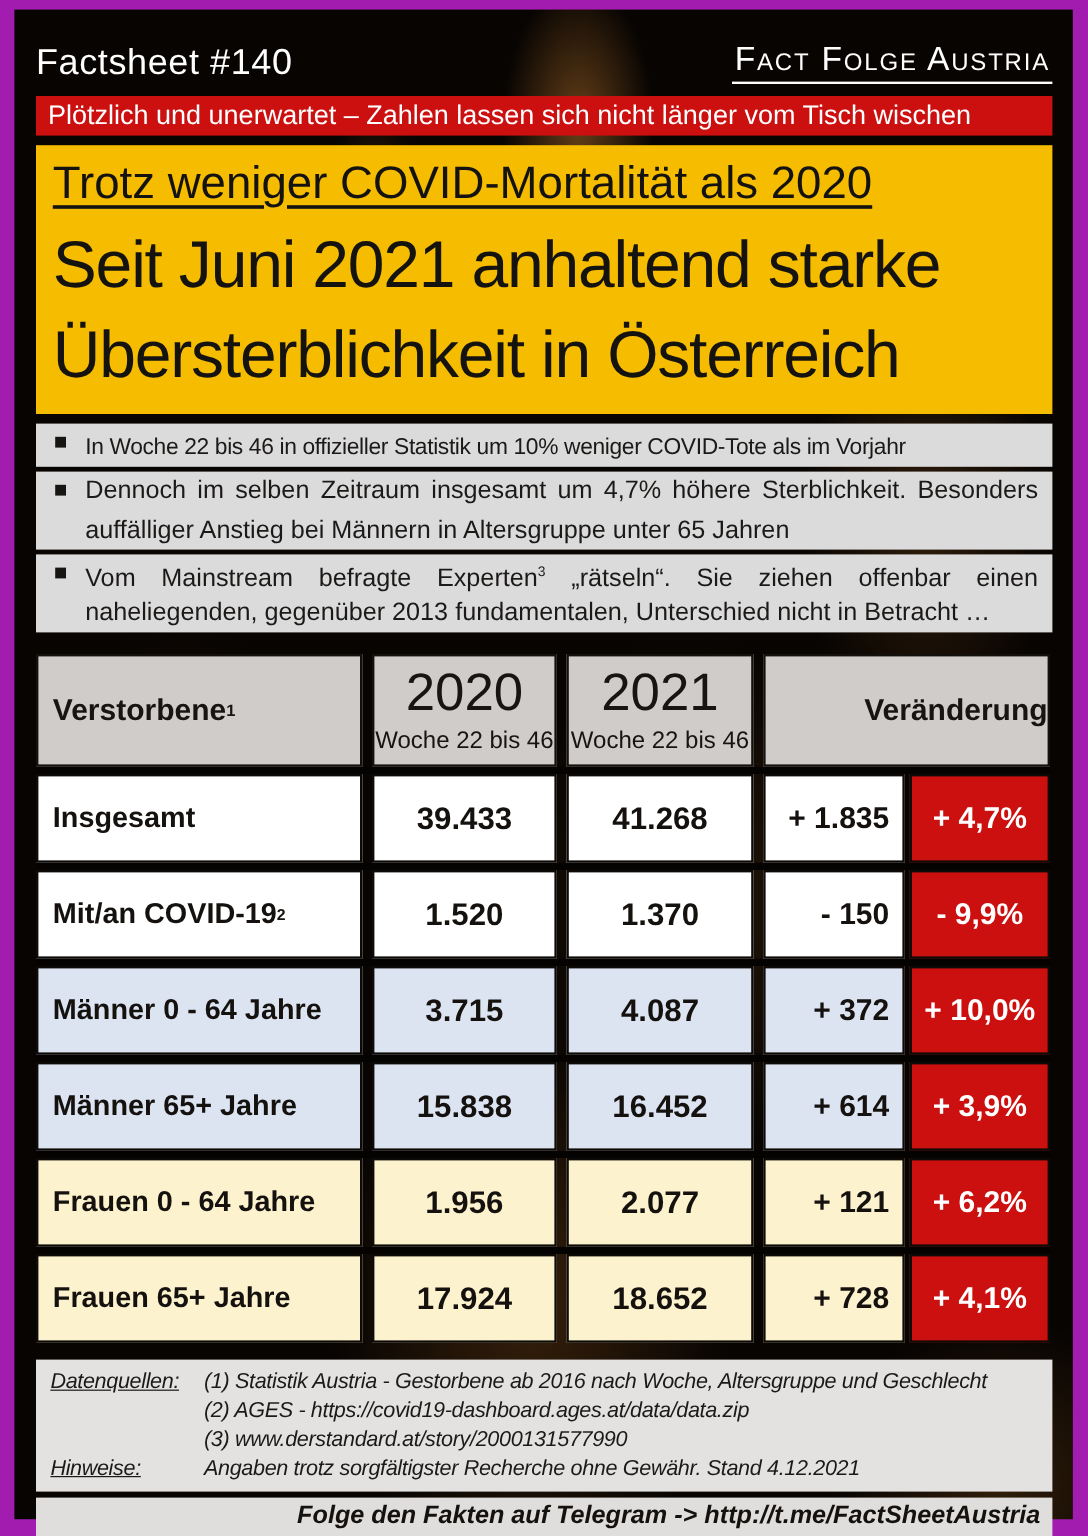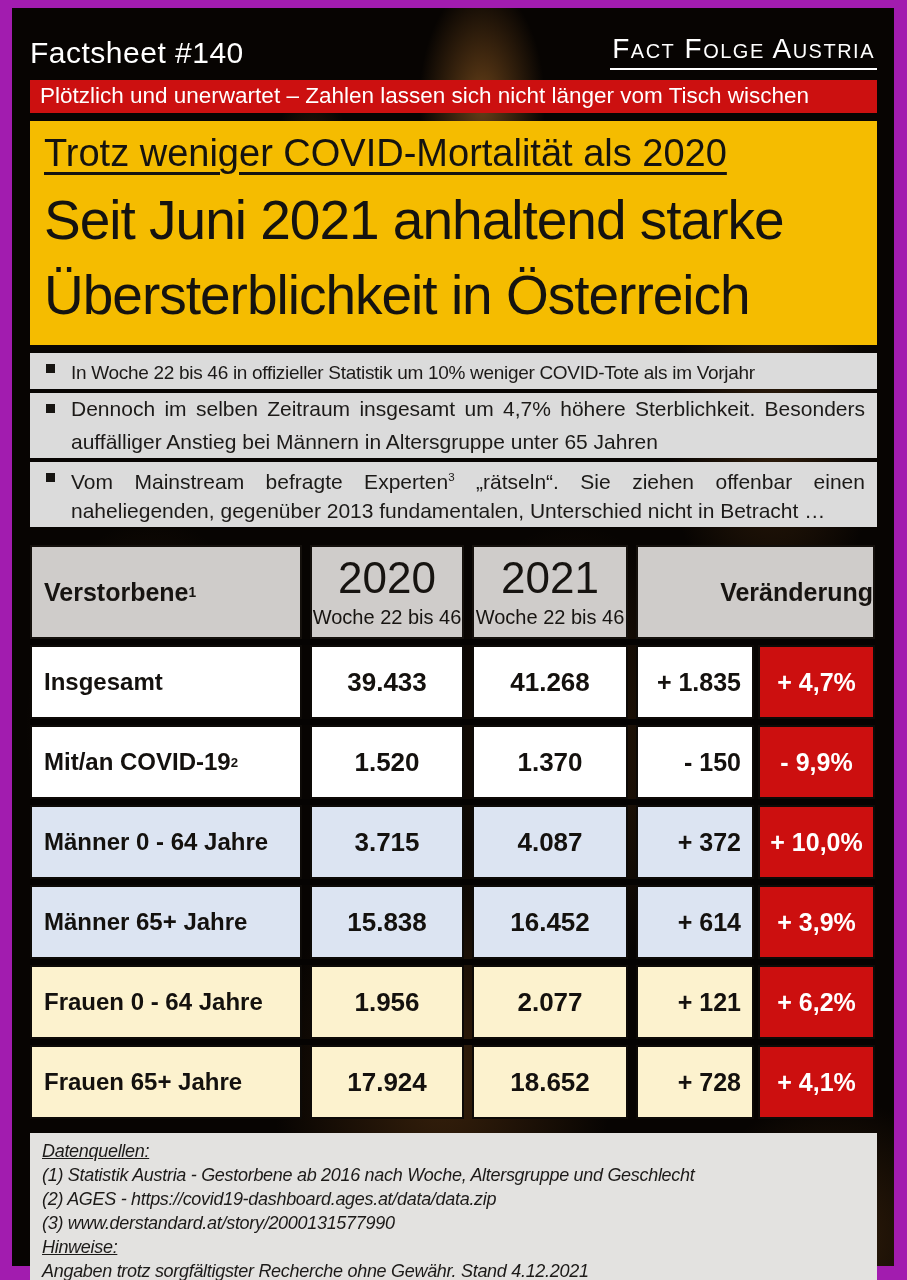--- a/index.html
+++ b/index.html
@@ -51,21 +51,21 @@
   .td.label { width:272px; margin-right:8px; padding-left:12px; font-size:24px; }
   .td.num  { width:154px; margin-right:8px; justify-content:center; font-size:26px; }
   .td.n2   { width:156px; }
   .td.diff { width:118px; margin-right:4px; justify-content:flex-end; padding-right:11px; font-size:25px; }
   .td.pct  { width:117px; background:#cc0f0f; color:#fff; justify-content:center; font-size:25px; }
   .w  { background:#ffffff; }
   .bl { background:#dce4f2; }
   .cr { background:#fcf2ce; }
   
   .sources { margin-top:14px; background:#e3e2e0; color:#1c1a18; padding:6px 12px 8px 12px; font-style:italic; font-size:18px; letter-spacing:-.3px; }
-  .srow { display:flex; line-height:24px; white-space:nowrap;flex-direction:column; }
+  .srow { display:flex; line-height:24px; white-space:nowrap; }
   .slabel { width:128px; flex:none; text-decoration:underline; }
   
   .telegram { margin-top:5px; background:#dfdedc; color:#14110e; font-weight:bold; font-style:italic; font-size:21px; text-align:right; padding:3px 10px 5px 10px; }
 </style>
 </head>
 <body>
 
 <div class="page">
   <div class="inner">
 
@@ -201,15 +201,16 @@
       <div class="srow">
         <span class="slabel"></span>
         <span>(3) www.derstandard.at/story/2000131577990</span>
       </div>
       <div class="srow">
         <span class="slabel">Hinweise:</span>
         <span>Angaben trotz sorgfältigster Recherche ohne Gewähr. Stand 4.12.2021</span>
       </div>
     </div>
 
+    <div class="telegram"><span>Folge den Fakten auf Telegram  -&gt; </span><span>http://t.me/FactSheetAustria</span></div>
 
   </div>
 </div>
 
 </body></html>

